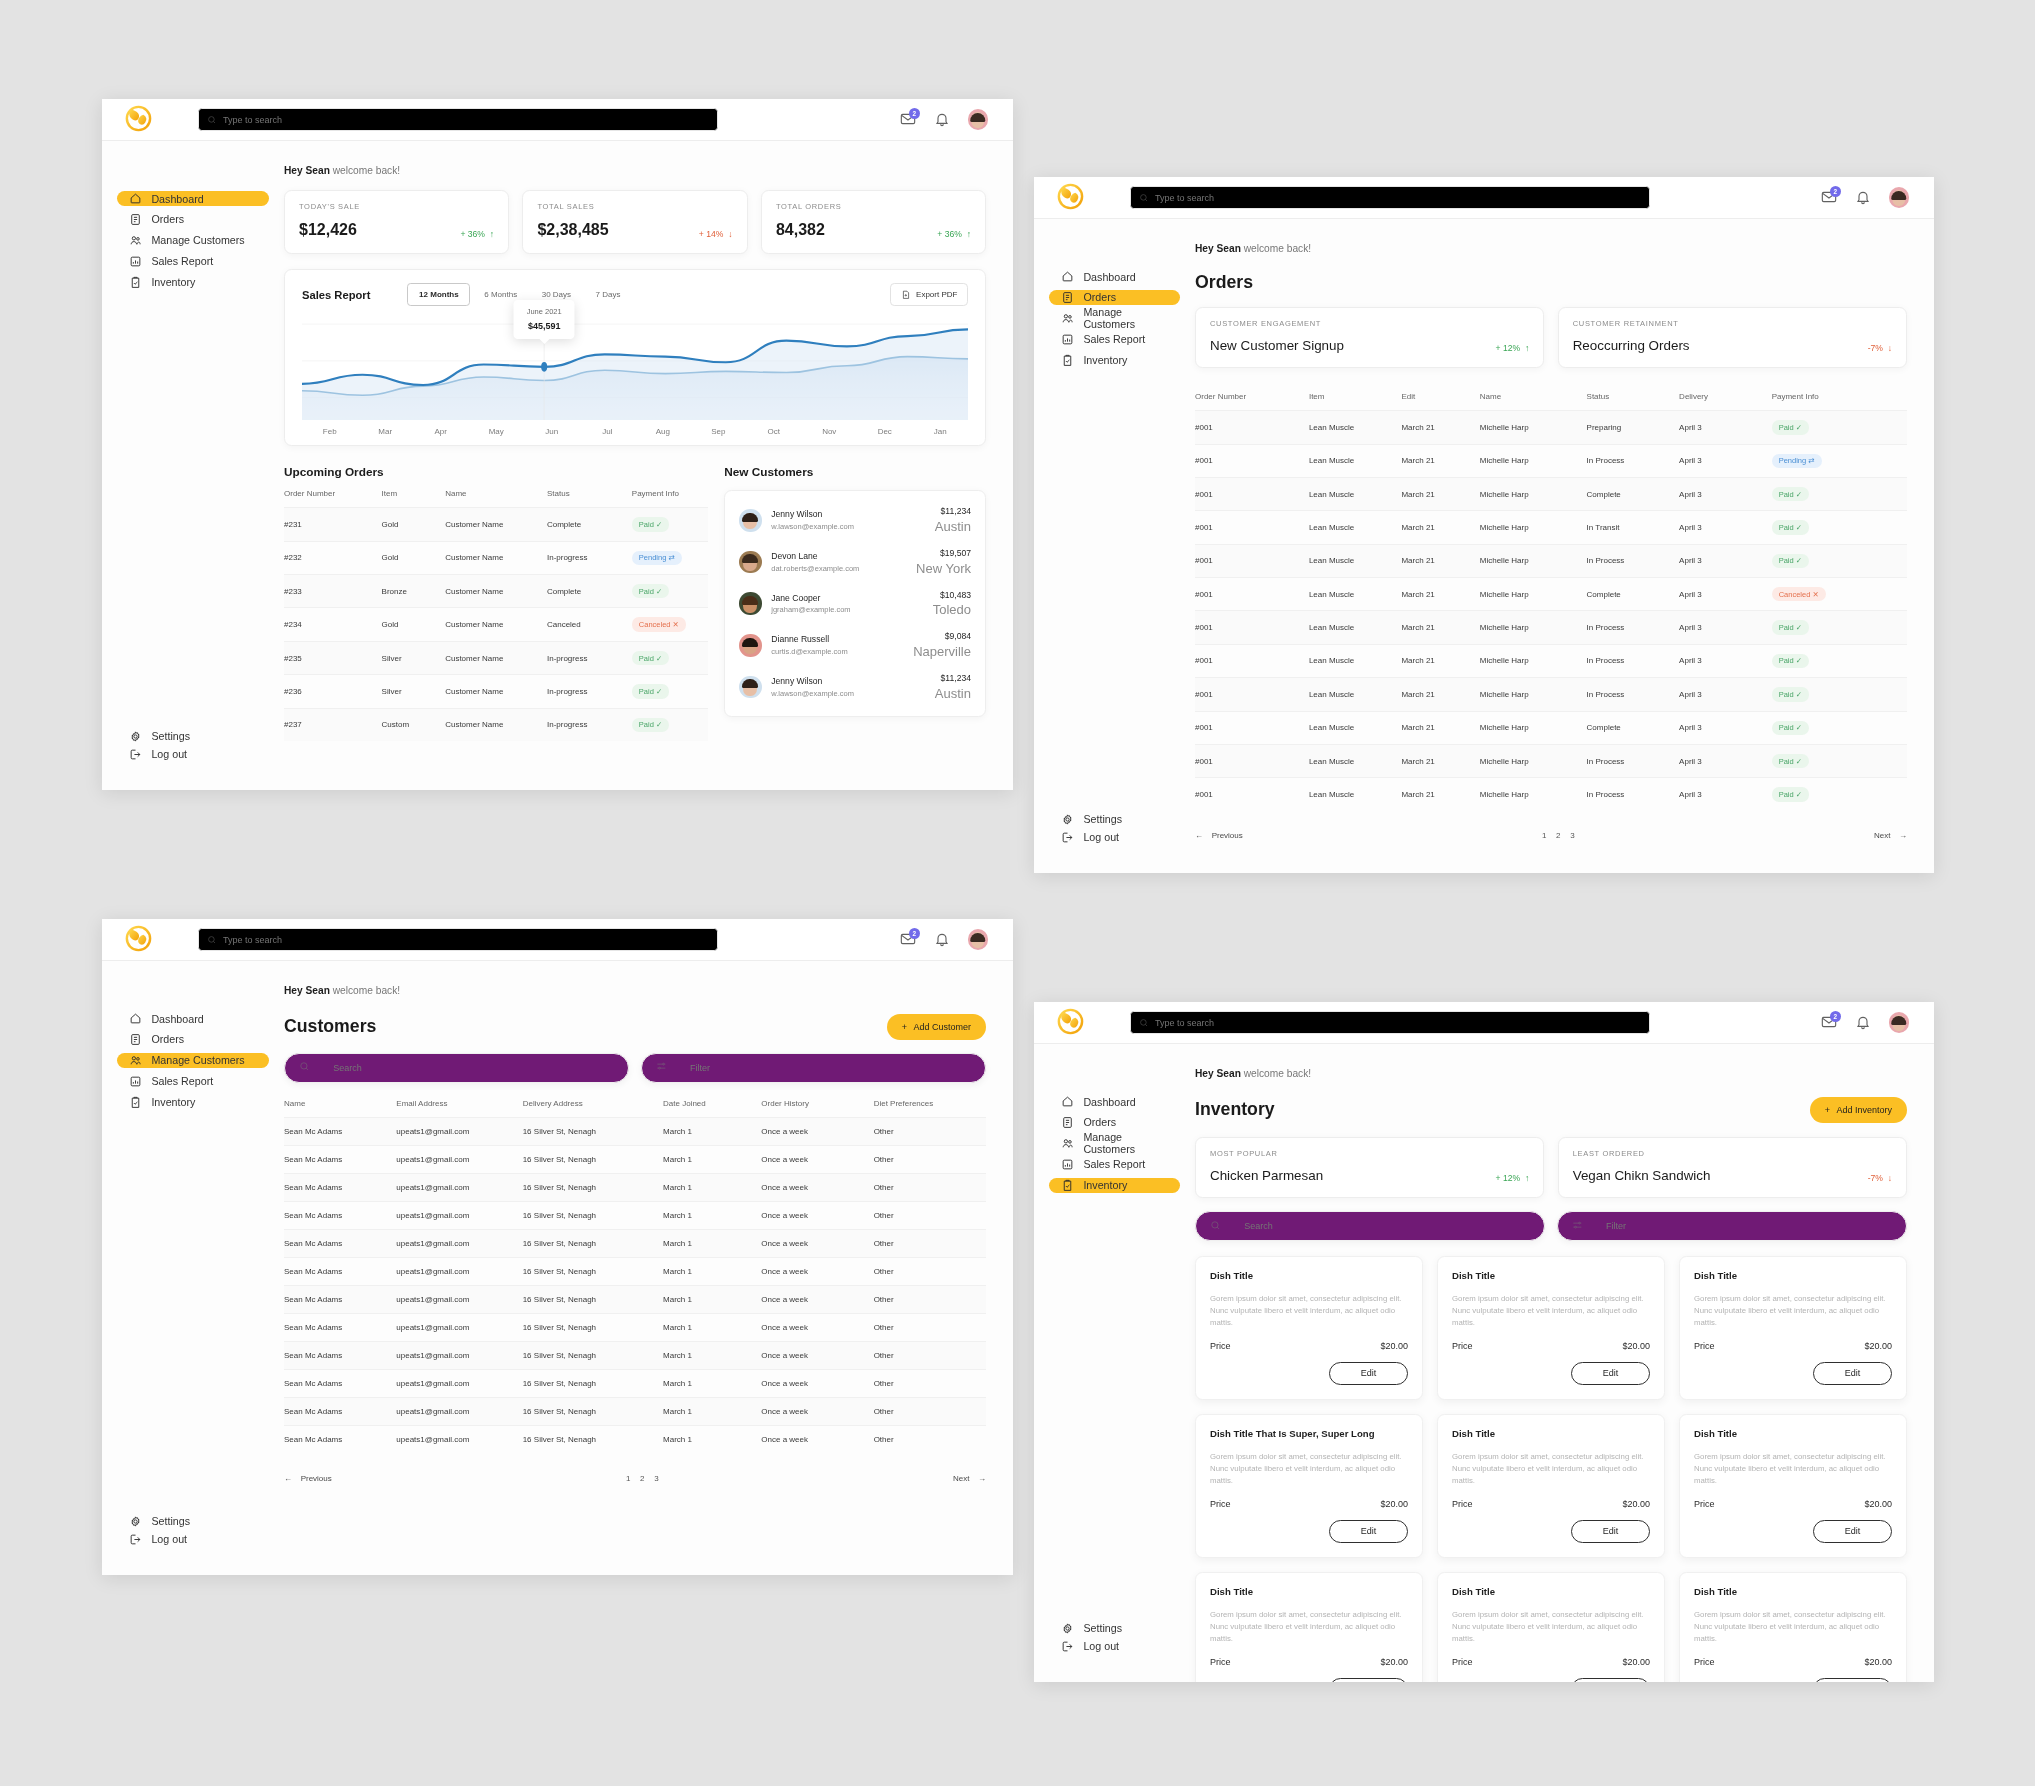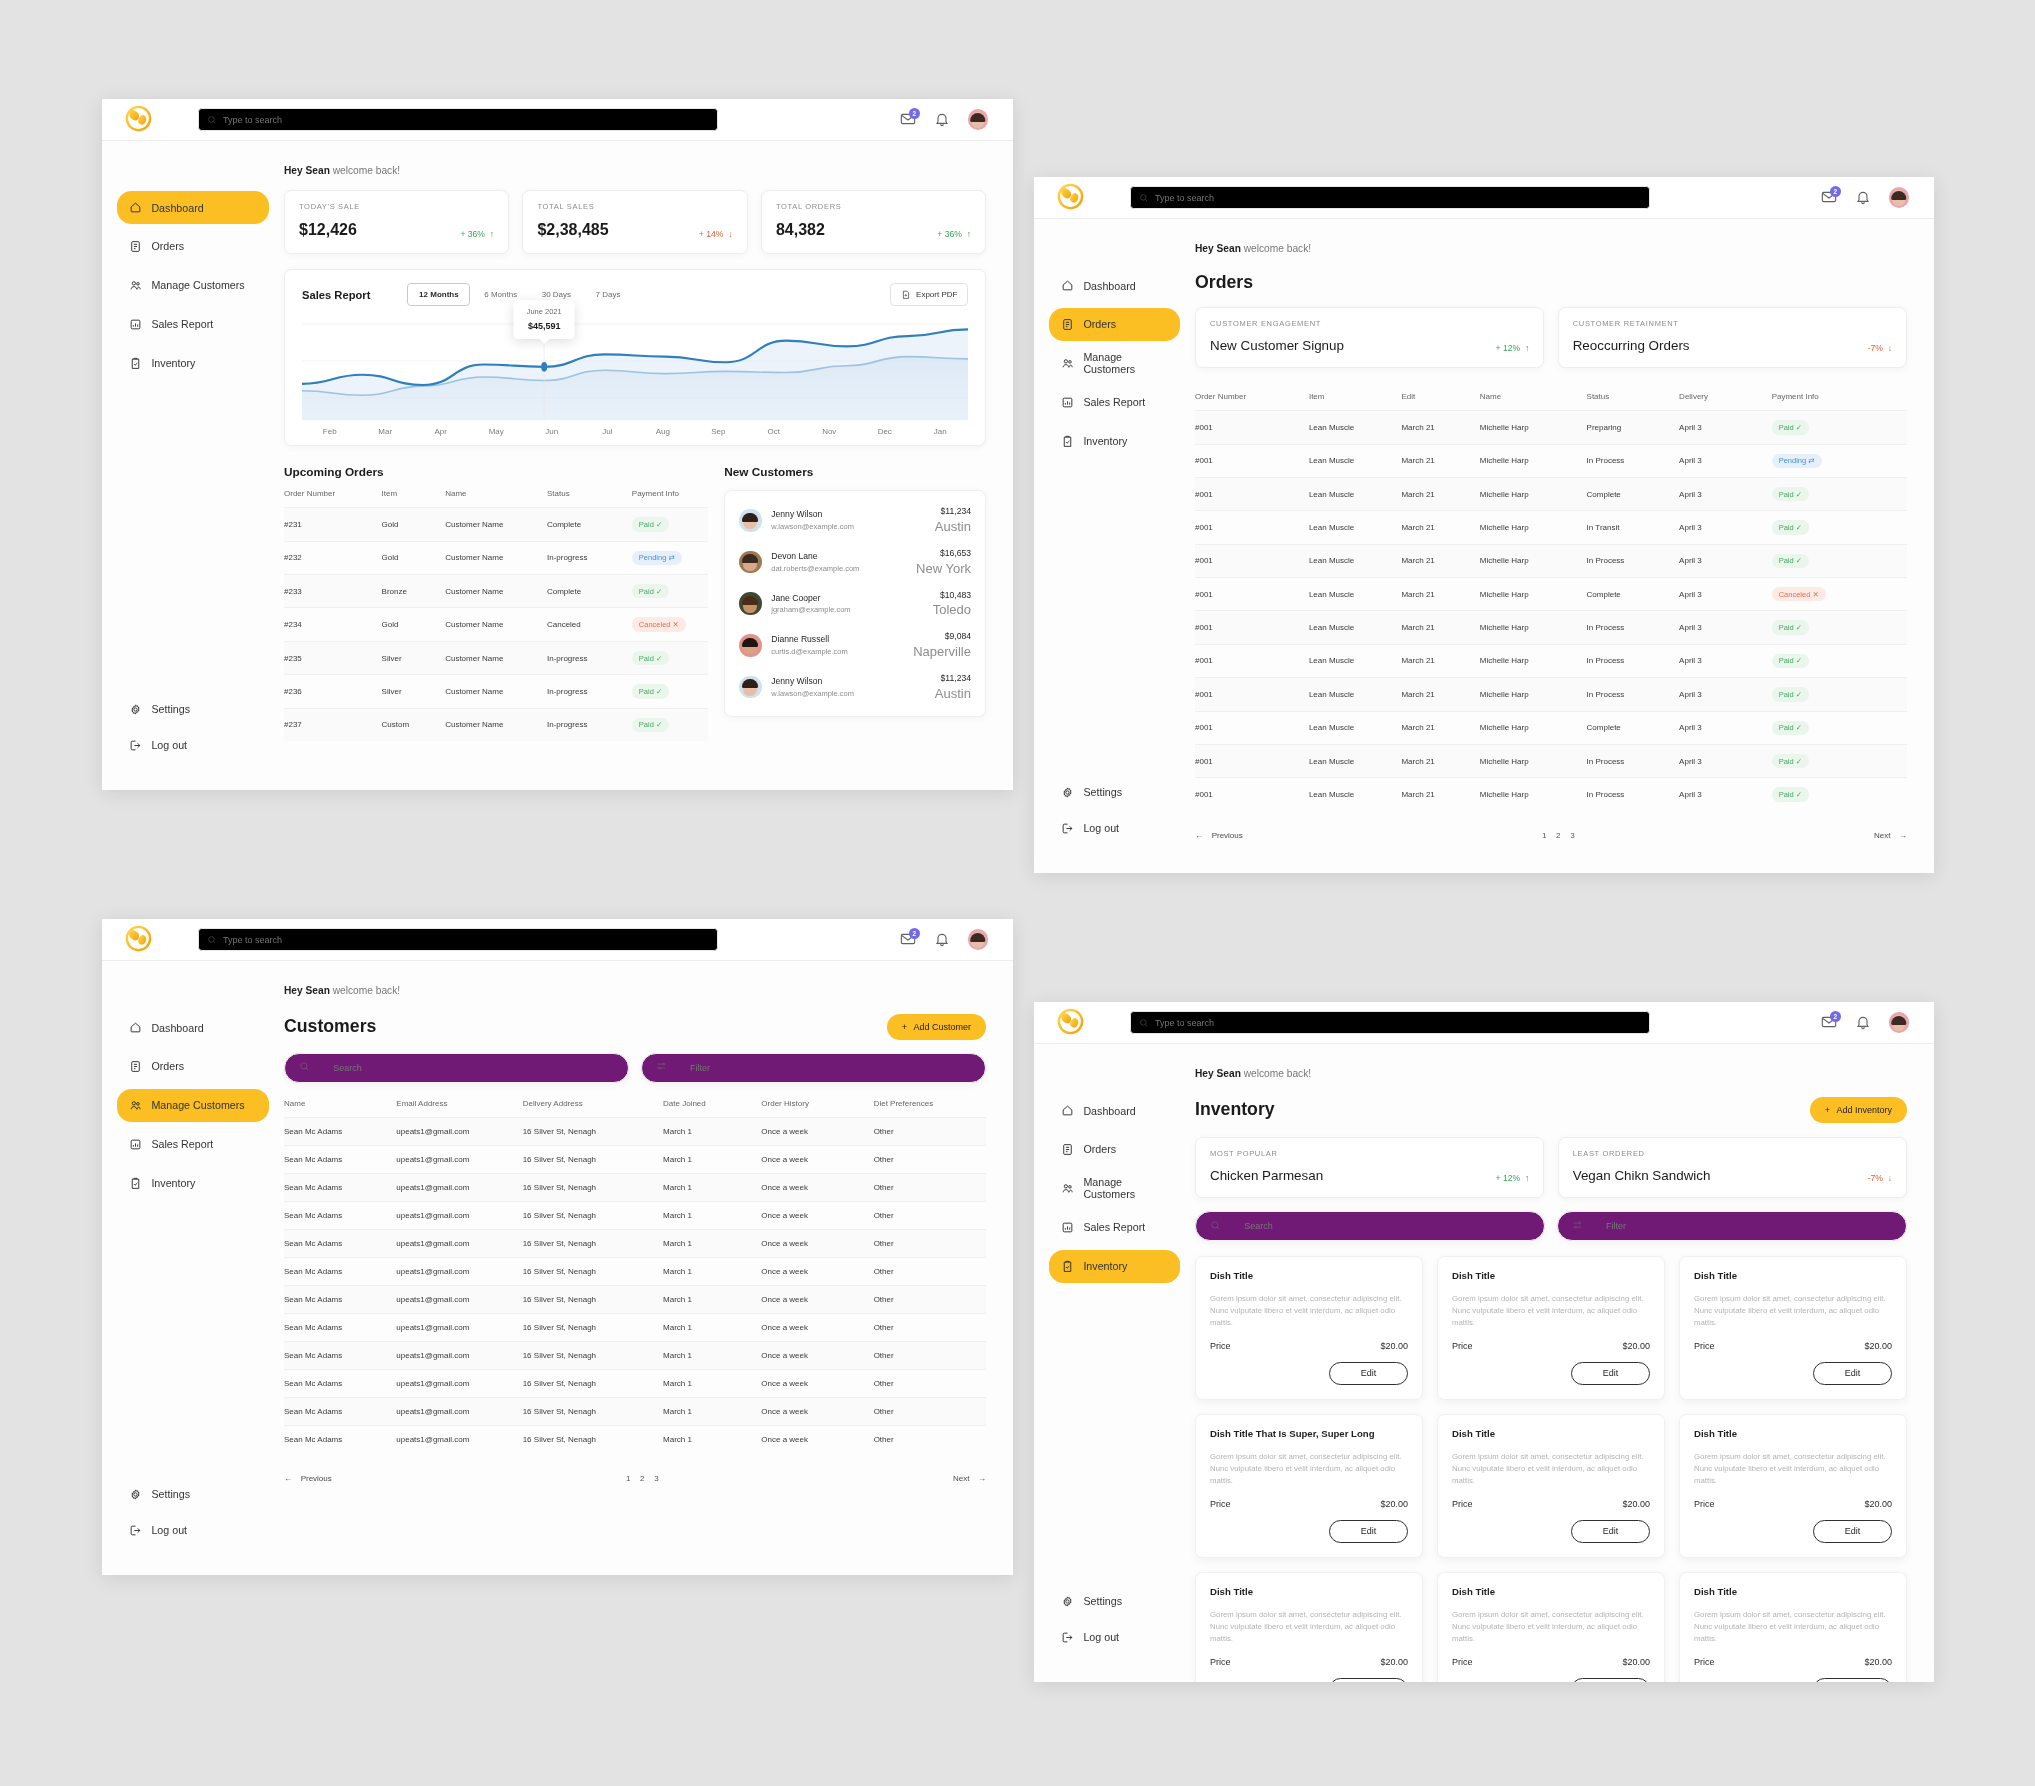--- a/index.html
+++ b/index.html
@@ -29,21 +29,21 @@
   .avatar .face { position:absolute; left:50%; top:54%; transform:translate(-50%,-50%);
                   width:13.4px;height:16px;border-radius:48% 48% 44% 44%; background:#e7bfa6; }
   .avatar .hair { position:absolute; left:50%; top:20%; transform:translateX(-50%);
                   width:15.5px;height:8.6px;border-radius:7.5px 7.5px 1.6px 1.6px; background:#3a2a22; }
 
   
   .body { display:flex; height:calc(100% - 42px); }
   .sidebar { width:182px; flex:none; padding-top:50px; display:flex; flex-direction:column; }
   .sidebar.s2 { width:161px; }
   .navlist { padding:0 15px; }
-  .navitem { display:flex; align-items:center; gap:9.6px; height:33px; padding:0 11.8px; border-radius:14.5px;
+  .navitem { display:flex; align-items:center; gap:9.6px; height:15px; padding:0 11.8px; border-radius:14.5px;
              font-size:10.7px; color:#333; margin-bottom:5.9px; }
   .navitem.active { background:#FBBF24; font-weight:500; }
   .navitem svg { width:13px;height:13px; flex:none; }
   .navfoot { margin-top:auto; padding:0 15px 25px 15px; }
   .navfoot .navitem { margin-bottom:3.2px; }
 
   .content { flex:1; padding:0 27px 0 0; min-width:0; }
   .greet { font-size:10.2px; color:#777; padding-top:23.6px; }
   .greet b { color:#1d1d1d; font-weight:700; }
   .pagetitle { font-size:17.7px; font-weight:700; color:#1b1b1b; margin-top:18px; }
@@ -413,21 +413,21 @@
                   </span>
                   <span class="cmid"><span class="cname">Jenny Wilson</span><div class="cmail">w.lawson@example.com</div></span>
                   <span class="cright"><span class="camt">$11,234</span><div class="ccity">Austin</div></span>
                 </div>
                 <div class="custrow">
                   <span class="cav" style="background:#9c7b52">
                     <span class="f" style="background:#d8a98c"></span>
                     <span class="h" style="background:#3b2a1d"></span>
                   </span>
                   <span class="cmid"><span class="cname">Devon Lane</span><div class="cmail">dat.roberts@example.com</div></span>
-                  <span class="cright"><span class="camt">$16,653</span><div class="ccity">New York</div></span>
+                  <span class="cright"><span class="camt">$19,507</span><div class="ccity">New York</div></span>
                 </div>
                 <div class="custrow">
                   <span class="cav" style="background:#3d4a33">
                     <span class="f" style="background:#c98f66"></span>
                     <span class="h" style="background:#4a2d18"></span>
                   </span>
                   <span class="cmid"><span class="cname">Jane Cooper</span><div class="cmail">jgraham@example.com</div></span>
                   <span class="cright"><span class="camt">$10,483</span><div class="ccity">Toledo</div></span>
                 </div>
                 <div class="custrow">

